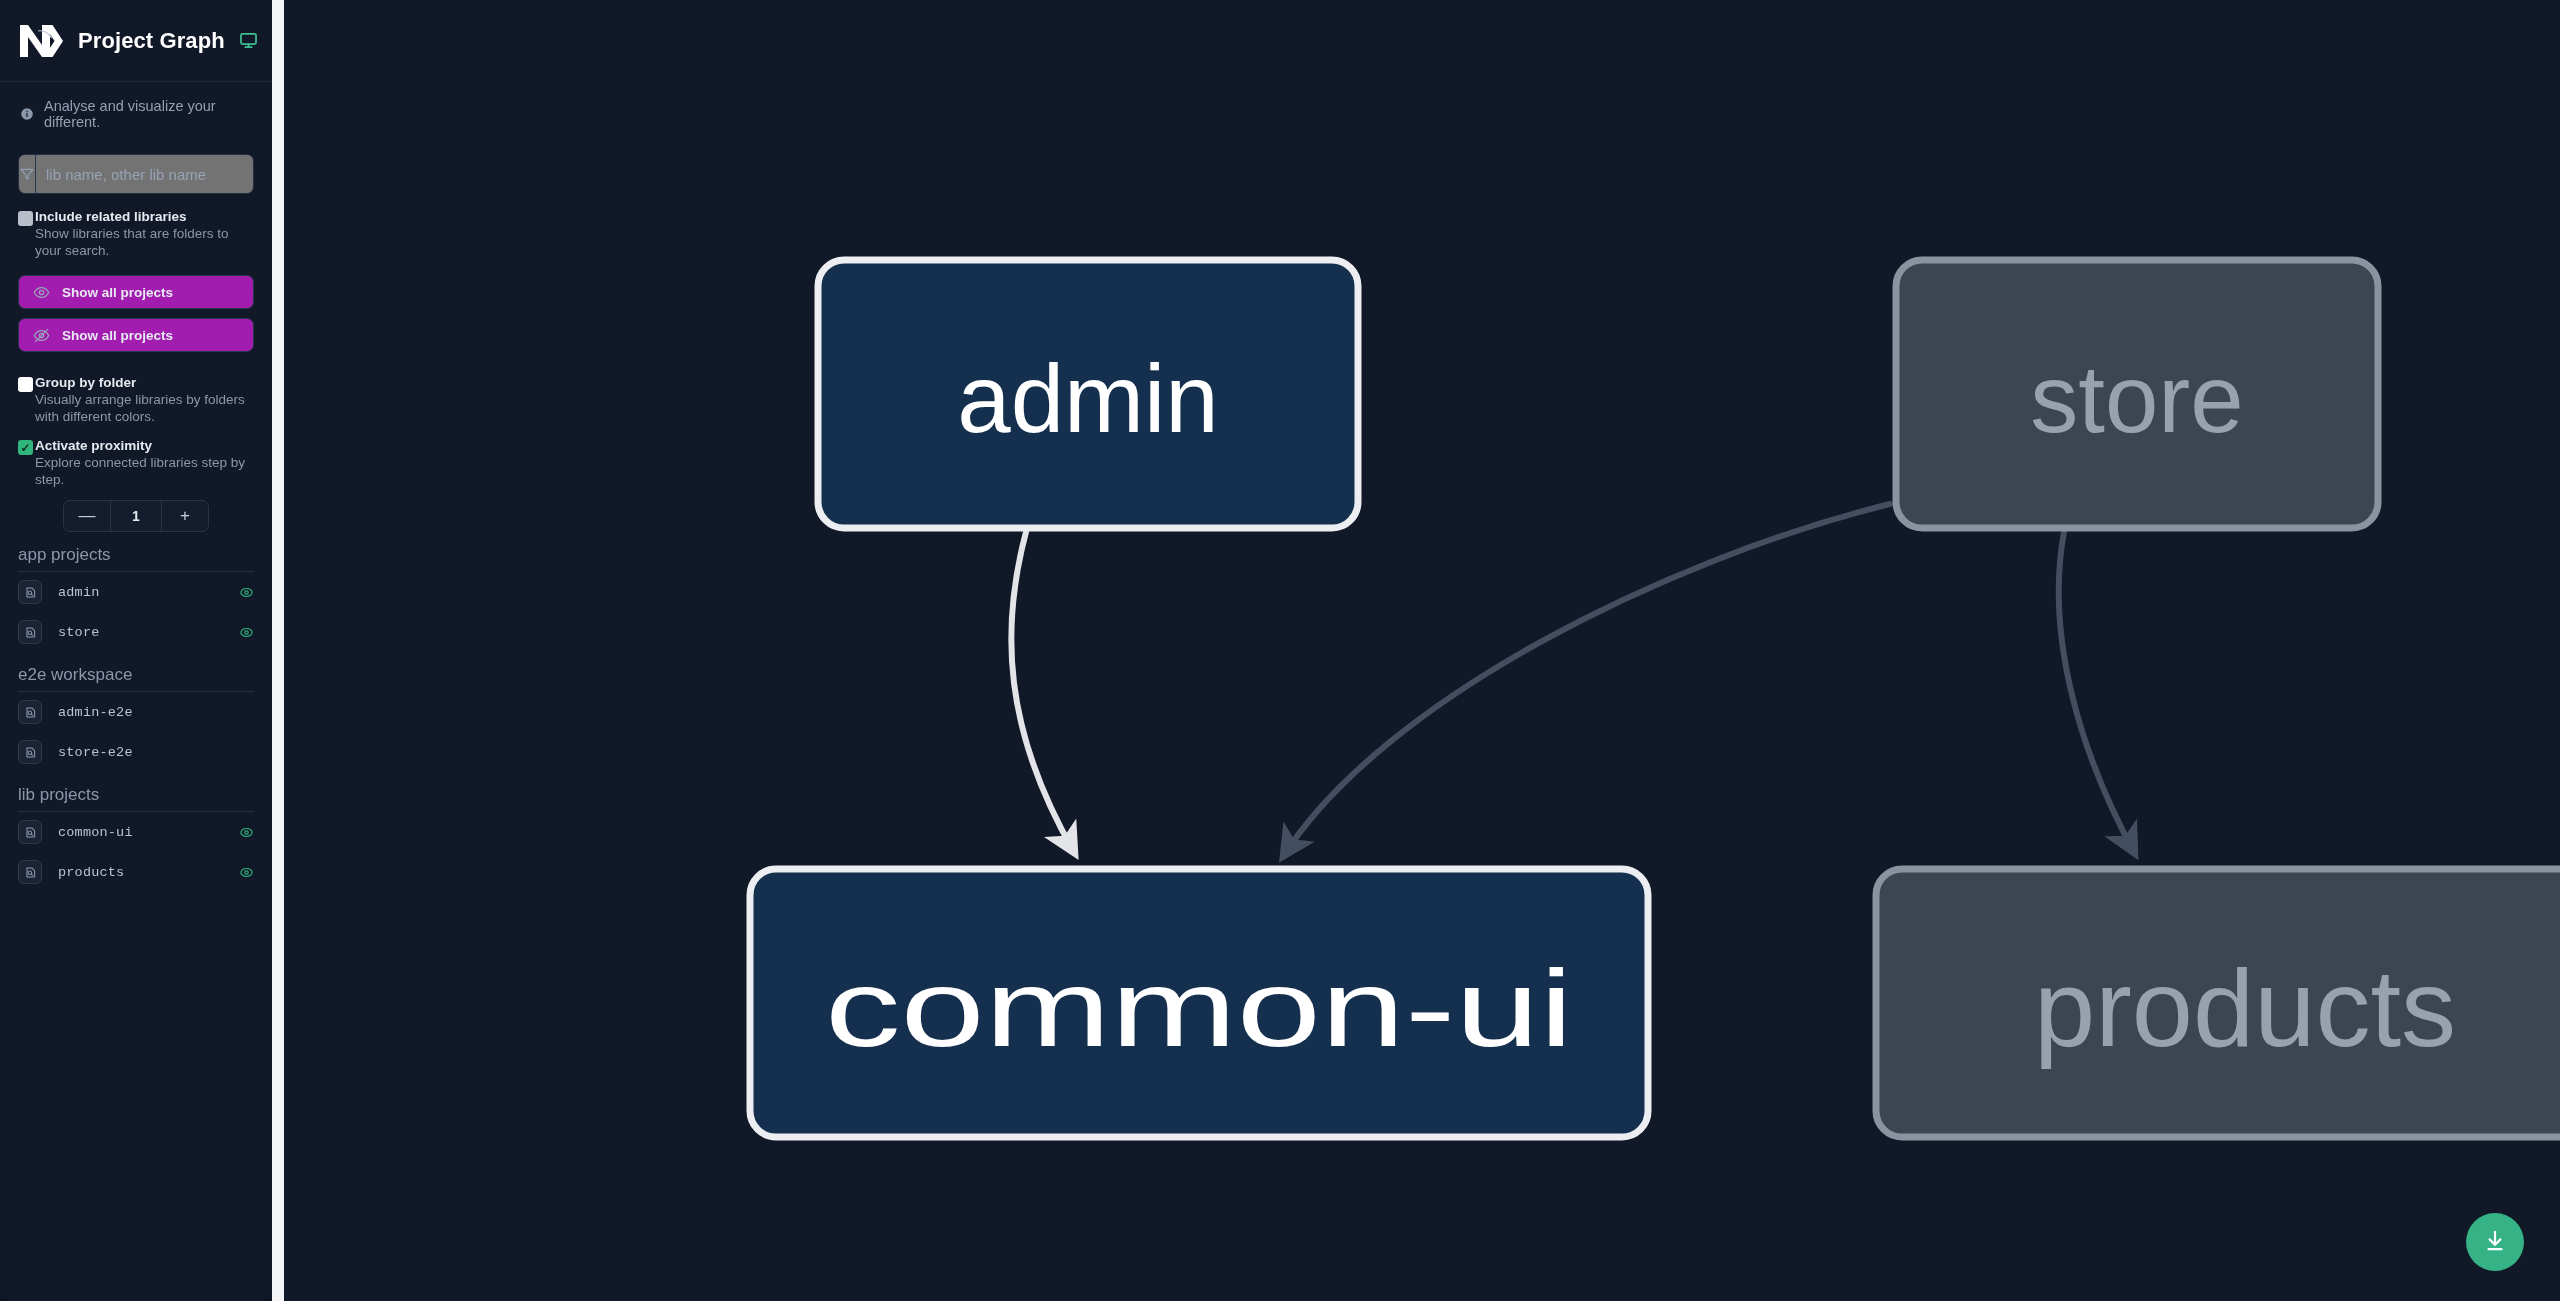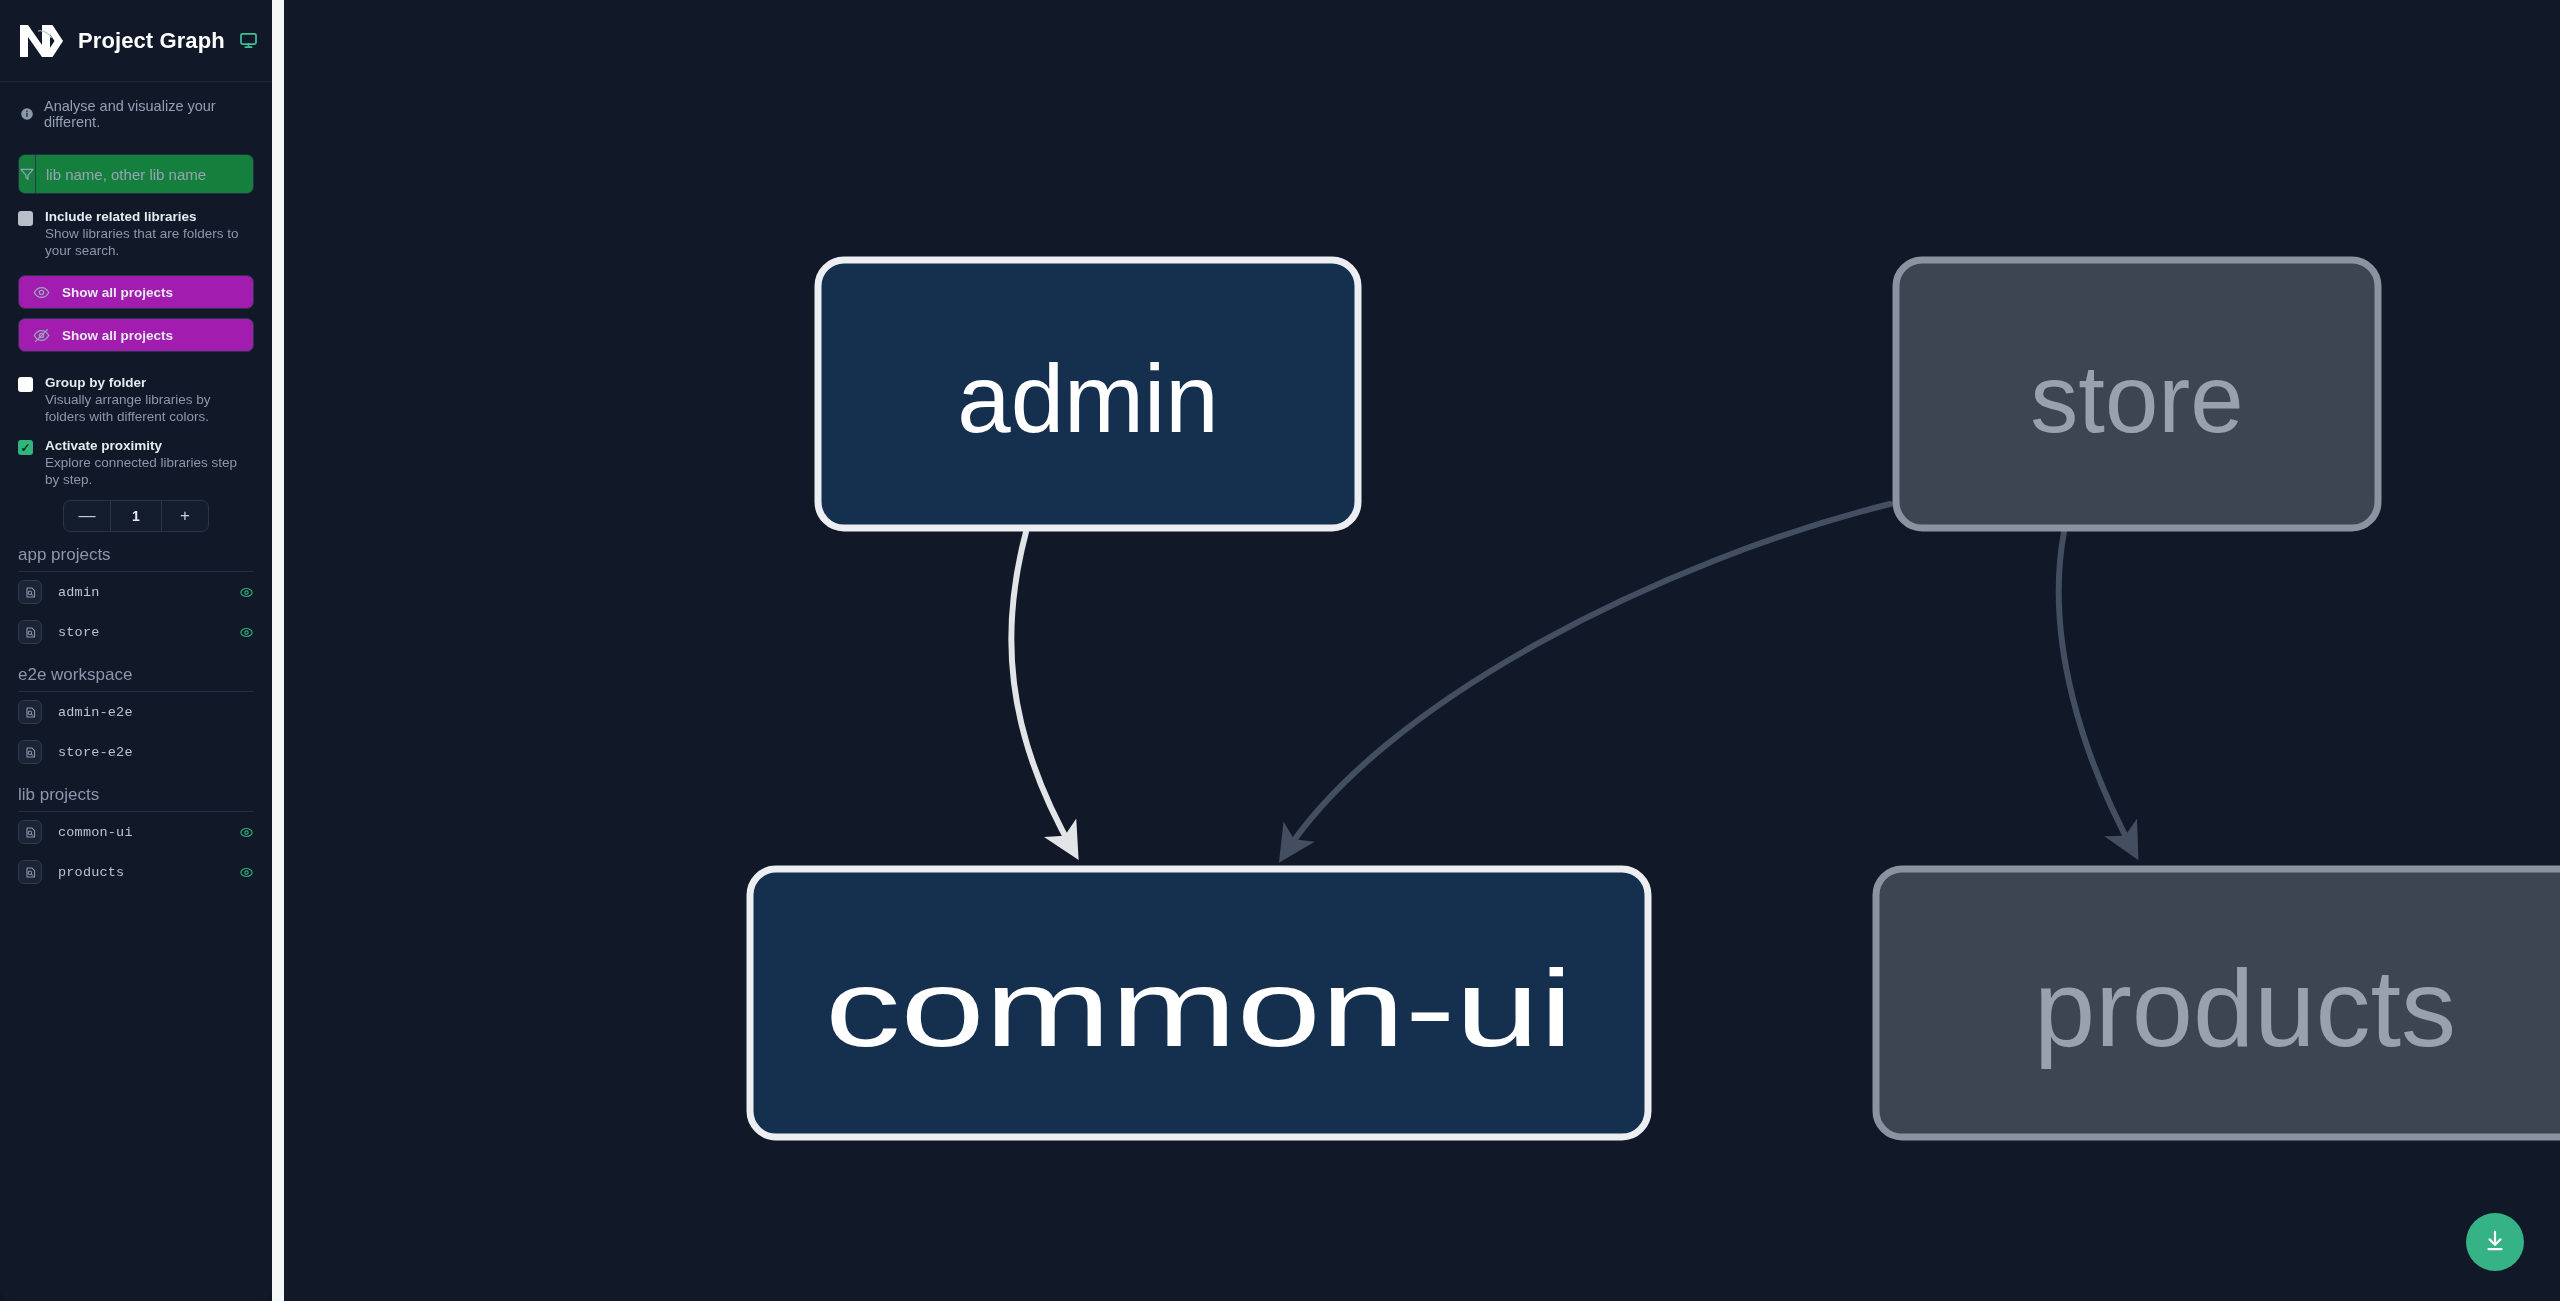--- a/index.html
+++ b/index.html
@@ -51,36 +51,36 @@
     display: flex; align-items: center; gap: 10px;
     padding: 16px 18px 10px 20px;
   }
   .sb-tagline .txt { color: #93a0b4; font-size: 14.5px; }
   .info-ic { color: #8b97ab; flex: 0 0 auto; display:flex; }
 
   
   .sb-search-wrap { padding: 14px 18px 0 18px; }
   .sb-search {
     display: flex; align-items: stretch;
-    height: 40px; background: #15803d; border-radius: 7px;
+    height: 40px; background: #737373; border-radius: 7px;
     border: 1px solid #222e42; overflow: hidden;
   }
   .sb-search .fico {
     width: 38px; display: flex; align-items: center; justify-content: center;
     color: #94a2b8; border-right: 1px solid #2a3span; border-right: 1px solid #2a3750;
   }
   .sb-search input {
     flex: 1; background: transparent; border: 0; outline: none;
     color: #cbd5e1; font-size: 15px; padding: 0 10px;
     font-family: "Liberation Sans", sans-serif;
   }
   .sb-search input::placeholder { color: #97a3b6; }
 
   
-  .chk-row { display: flex; gap: 12px; padding: 14px 18px 0 18px; }
+  .chk-row { display: flex; gap: 2px; padding: 14px 18px 0 18px; }
   .chk {
     width: 15px; height: 15px; flex: 0 0 auto; margin-top: 3px;
     border-radius: 3px; background: #b8bfc9;
     display: flex; align-items: center; justify-content: center;
   }
   .chk.white { background: #ffffff; }
   .chk.on { background: #30b57d; }
   .chk .tick { color: #10291e; font-size: 12px; line-height: 1; font-weight: 700; }
   .chk-body { flex: 1; }
   .chk-title { color: #e6eaf1; font-size: 13.5px; font-weight: 700; line-height: 17px; }

